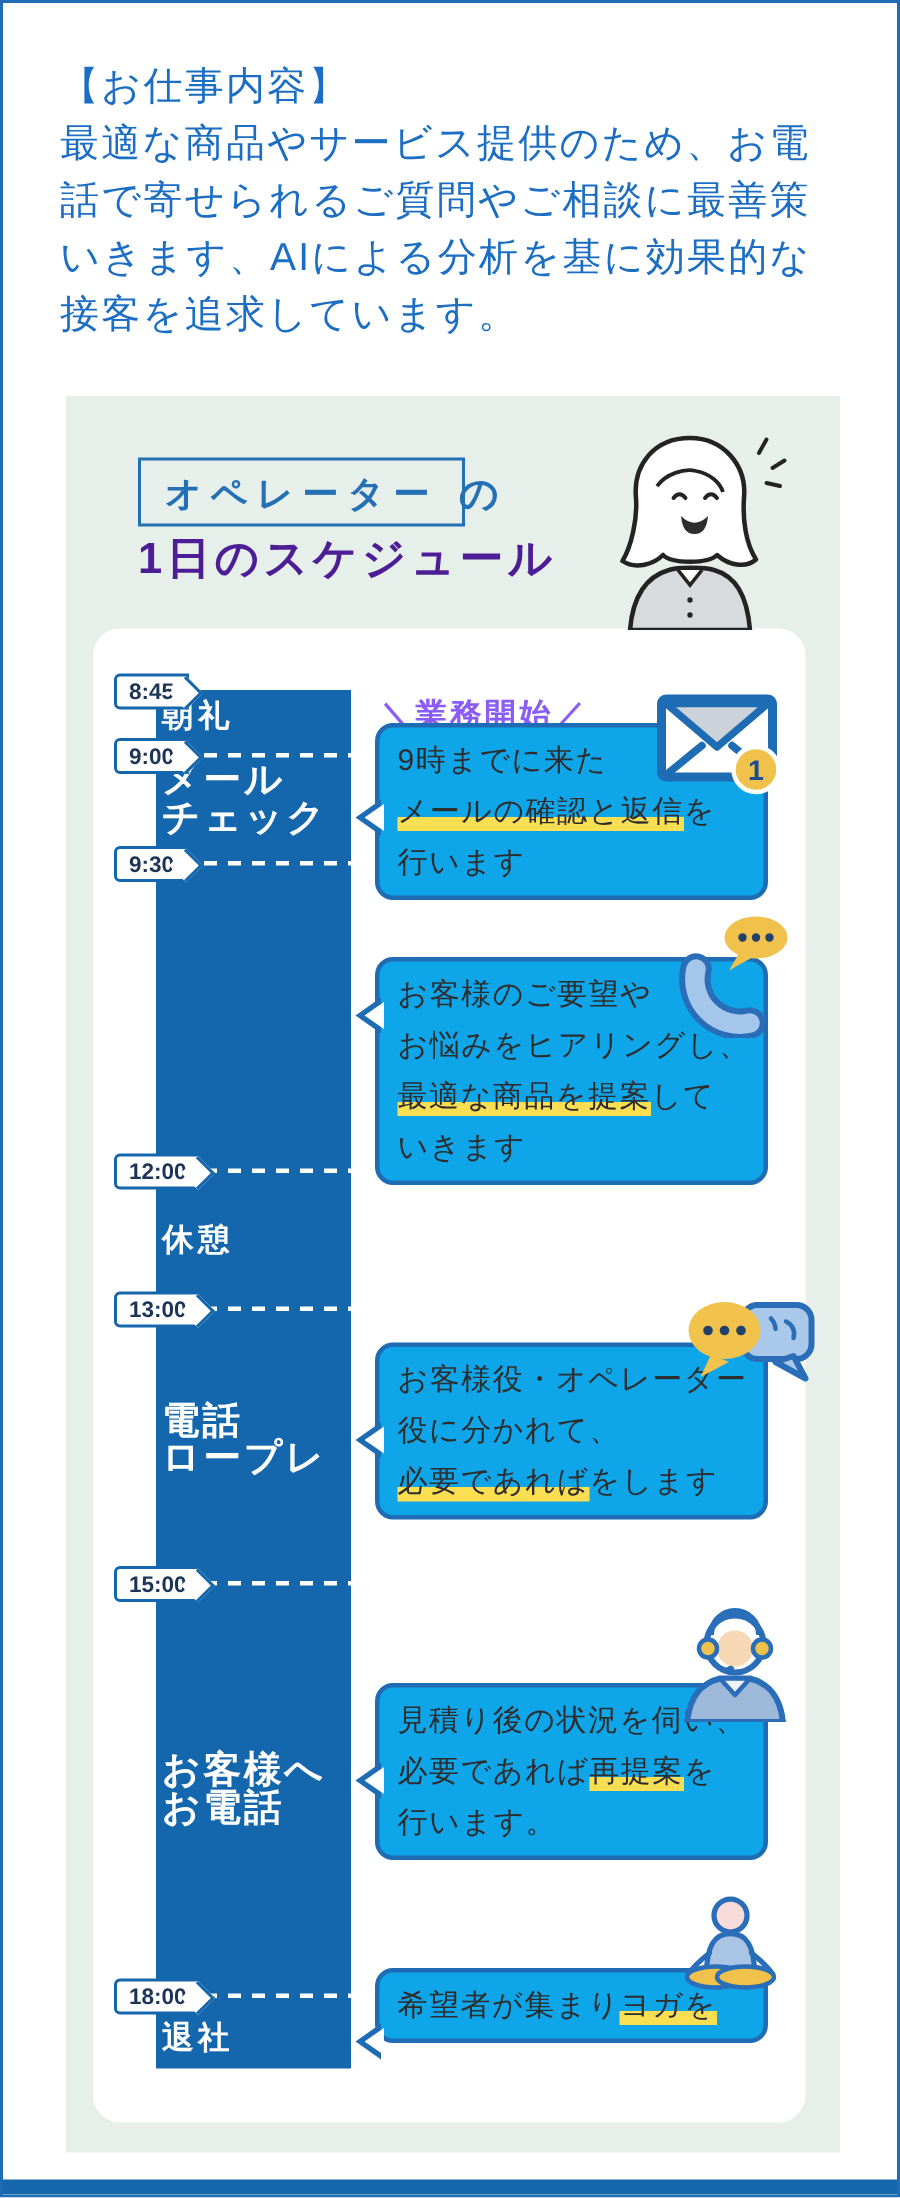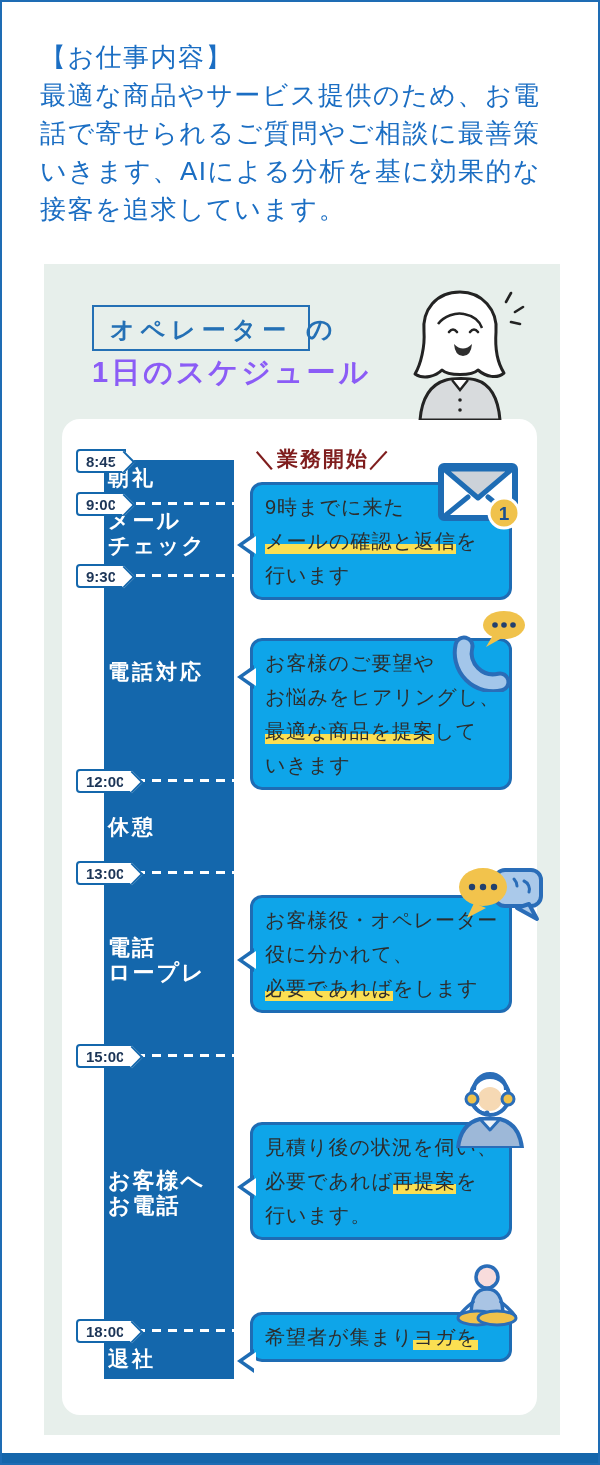--- a/index.html
+++ b/index.html
@@ -10,40 +10,40 @@
   .header{position:absolute;left:38px;top:36px;width:534px;color:#1b6ec3;
           font-size:26px;line-height:38px;font-weight:500;letter-spacing:1.5px;}
   
   .green-card{position:absolute;left:42px;top:262px;width:516px;height:1171px;
               background:#e7efeb;border-radius:0;}
   .title-box{position:absolute;left:48px;top:41px;height:46px;line-height:46px;
              padding:0 16px;border:2px solid #2470b5;color:#2470b5;
              font-size:24px;font-weight:bold;letter-spacing:6px;box-sizing:border-box;}
   .title-particle{position:absolute;left:262px;top:48px;color:#2470b5;
                   font-size:26px;font-weight:bold;}
-  .title-line2{position:absolute;left:48px;top:89px;color:#8b5cf6;
+  .title-line2{position:absolute;left:48px;top:89px;color:#4c1d95;
                font-size:29px;font-weight:bold;letter-spacing:3px;}
   .woman{position:absolute;left:350px;top:16px;z-index:3;}
   
   .white-card{position:absolute;left:18px;top:155px;width:475px;height:996px;
               background:#fff;border-radius:18px;}
   .column{position:absolute;left:42px;top:41px;width:130px;height:919px;
           background:#1467ac;z-index:1;}
   .dash{position:absolute;left:42px;width:130px;height:3px;z-index:2;
         background:repeating-linear-gradient(90deg,#fff 0 9px,transparent 9px 16px);}
   .activity{position:absolute;left:46px;width:130px;text-align:left;color:#fff;
             font-weight:bold;z-index:3;font-size:21px;line-height:30px;letter-spacing:3px;}
-  .activity.two{font-size:22px;line-height:25px;letter-spacing:2px;}
+  .activity.two{font-size:25px;line-height:25px;letter-spacing:2px;}
   .time-tag{position:absolute;left:14px;height:24px;line-height:21px;padding:0 8px;
             background:#fff;border:2px solid #1467ac;border-radius:4px 0 0 4px;
             color:#1c3557;font-size:15px;font-weight:bold;z-index:4;box-sizing:border-box;}
   .time-tag::after{content:'';position:absolute;right:-8px;top:2.5px;width:14px;height:14px;
             background:#fff;border-top:2px solid #1467ac;border-right:2px solid #1467ac;
             transform:rotate(45deg);}
-  .start-label{position:absolute;left:192px;top:26px;color:#7f1d1d;font-size:21px;
+  .start-label{position:absolute;left:192px;top:43px;color:#8b5cf6;font-size:21px;
             font-weight:bold;letter-spacing:2px;z-index:4;}
   
   .bubble{position:absolute;left:188px;width:262px;background:#0ea5e9;
           border:3px solid #1e6cb4;border-radius:12px;padding:5px 12px;
           box-sizing:border-box;z-index:4;}
   .bubble-line{white-space:nowrap;font-size:20px;line-height:34px;color:#2d2d2d;
           letter-spacing:1px;font-weight:500;}
   .hl{background-image:linear-gradient(to top,#fbdf52 0 40%,transparent 40%);
       padding-bottom:2px;}
   .tail{position:absolute;width:0;height:0;}
@@ -103,21 +103,20 @@
       <div class="time-tag" style="top:350px"><span>12:00</span></div>
       <div class="time-tag" style="top:442px"><span>13:00</span></div>
       <div class="time-tag" style="top:625px"><span>15:00</span></div>
       <div class="time-tag" style="top:900px"><span>18:00</span></div>
 
       <div class="activity" style="top:44px"><span>朝礼</span></div>
       <div class="activity two" style="top:89px">
         <span style="display:block">メール</span>
         <span style="display:block">チェック</span>
       </div>
-      <div class="activity" style="top:238px"><span>電話対応</span></div>
       <div class="activity" style="top:393px"><span>休憩</span></div>
       <div class="activity two" style="top:516px">
         <span style="display:block">電話</span>
         <span style="display:block">ロープレ</span>
       </div>
       <div class="activity two" style="top:749px">
         <span style="display:block">お客様へ</span>
         <span style="display:block">お電話</span>
       </div>
       <div class="activity" style="top:925px"><span>退社</span></div>

